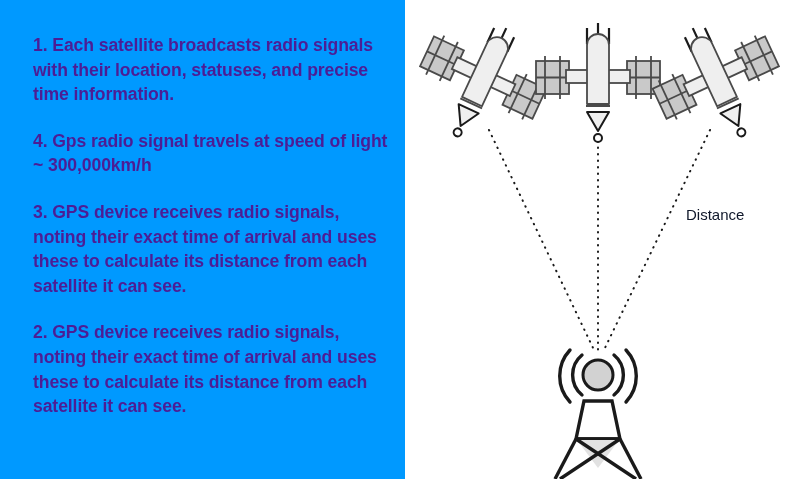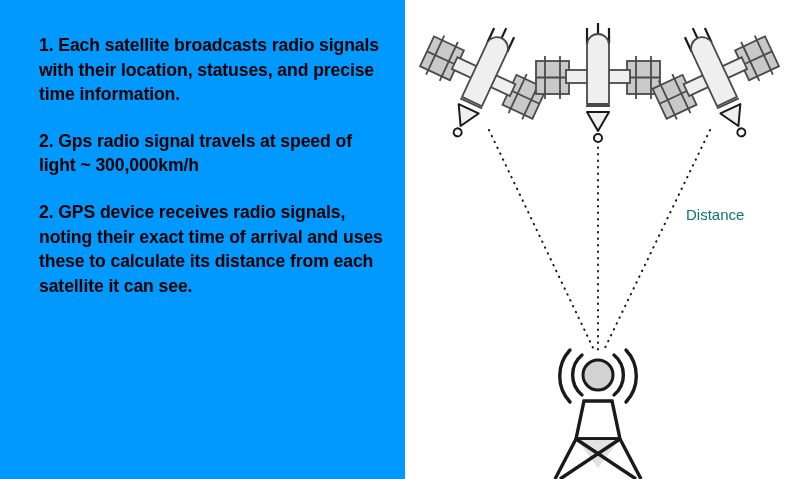--- a/index.html
+++ b/index.html
@@ -13,56 +13,57 @@
 
   
   .blue-panel{
     position:absolute;left:0;top:0;width:405px;height:479px;
     background:#0099FF;
   }
   .steps{
     position:absolute;left:26px;top:33px;width:362px;
   }
   .step{
-    color:#000000;
+    color:#4c1d95;
     font-size:17.6px;
     line-height:24.6px;
     font-weight:600;
     letter-spacing:-0.1px;
-    margin:0 0 22px 13px;
+    margin:0 0 22px 7px;
     white-space:pre-line;
   }
   .step:last-child{margin-bottom:0;}
 
   
   .illus{
     position:absolute;left:405px;top:0;width:395px;height:479px;
   }
   .illus svg{display:block;}
 
   .lbl{
     position:absolute;
-    color:#0f766e;
+    color:#0f172a;
     font-size:15px;
     line-height:19px;
     font-weight:400;
     white-space:pre-line;
   }
   #distance-label{left:686px;top:205px;}
   #receiver-label{left:657px;top:358px;}
 </style>
 </head>
 <body>
 
 <div id="root">
 
   <div class="blue-panel">
     <div class="steps">
       <p class="step">1. Each satellite broadcasts radio signals with their location, statuses, and precise time information.</p>
-      <p class="step">2. Gps radio signal travels at speed of light ~ 300,000km/h</p>
+      <p class="step">4. Gps radio signal travels at speed of light ~ 300,000km/h</p>
+      <p class="step">3. GPS device receives radio signals, noting their exact time of arrival and uses these to calculate its distance from each satellite it can see.</p>
       <p class="step">2. GPS device receives radio signals, noting their exact time of arrival and uses these to calculate its distance from each satellite it can see.</p>
     </div>
   </div>
 
   <div class="illus">
     <svg width="395" height="479" viewBox="0 0 395 479" xmlns="http://www.w3.org/2000/svg">
 
       <defs>
 
         <g id="sat">

